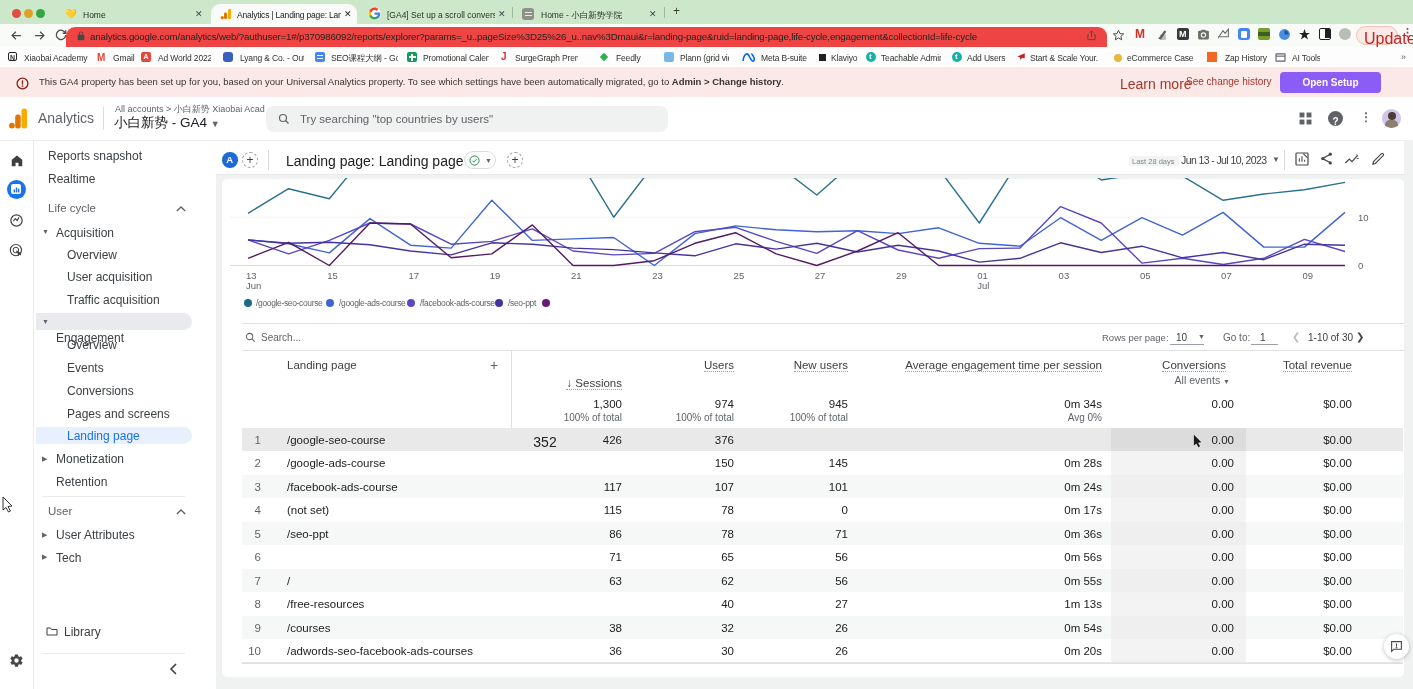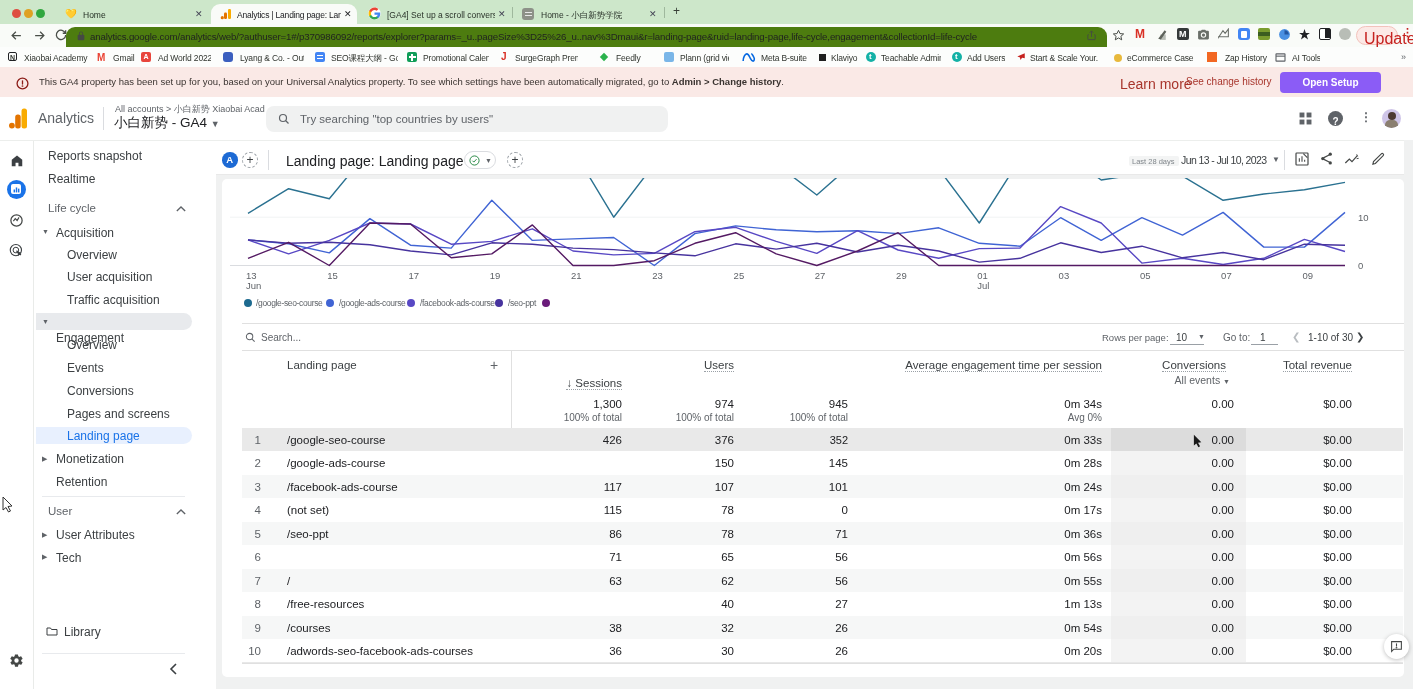--- a/index.html
+++ b/index.html
@@ -64,21 +64,21 @@
       <path d="M19 12H5M11 6l-6 6 6 6"></path>
     </svg>
   <svg class="abs" style="left:32px;top:4px" width="15" height="15" viewBox="0 0 24 24" fill="none" stroke="#4a4f49" stroke-width="2">
       <path d="M5 12h14M13 6l6 6-6 6"></path>
     </svg>
   <svg class="abs" style="left:54px;top:4px" width="14" height="14" viewBox="0 0 24 24" fill="none" stroke="#4a4f49" stroke-width="2.2">
       <path d="M19.5 9A8 8 0 1 0 20 12"></path>
       <path d="M20 4v5h-5" fill="none"></path>
     </svg>
 
-  <div class="abs" style="left:66px;top:3px;width:1041px;height:35px;border-radius:9px;background:#4d7c0f;">
+  <div class="abs" style="left:66px;top:3px;width:1041px;height:35px;border-radius:9px;background:#ef4444;">
     <svg class="abs" style="left:10px;top:4px" width="10" height="10" viewBox="0 0 24 24" fill="#454944">
         <path d="M12 1a5 5 0 0 0-5 5v3H6a2 2 0 0 0-2 2v9a2 2 0 0 0 2 2h12a2 2 0 0 0 2-2v-9a2 2 0 0 0-2-2h-1V6a5 5 0 0 0-5-5zm-3 8V6a3 3 0 1 1 6 0v3H9z"></path>
       </svg>
     <span class="abs" style="left:24px;top:3.5px;font-size:9.7px;letter-spacing:-0.15px;color:#21251f;white-space:nowrap;">analytics.google.com/analytics/web/?authuser=1#/p370986092/reports/explorer?params=_u..pageSize%3D25%26_u..nav%3Dmaui&amp;r=landing-page&amp;ruid=landing-page,life-cycle,engagement&amp;collectionId=life-cycle</span>
     <svg class="abs" style="left:1020px;top:3px" width="11" height="11" viewBox="0 0 24 24" fill="none" stroke="#454944" stroke-width="2">
         <path d="M12 3v12M8 6l4-4 4 4M6 10H5a1 1 0 0 0-1 1v9a1 1 0 0 0 1 1h14a1 1 0 0 0 1-1v-9a1 1 0 0 0-1-1h-1"></path>
       </svg>
   </div>
   <svg class="abs" style="left:1112px;top:4.5px" width="13" height="13" viewBox="0 0 24 24" fill="none" stroke="#454944" stroke-width="1.8">
       <path d="M12 2.5l2.8 6 6.7.6-5.1 4.4 1.5 6.5-5.9-3.5L6.1 20l1.5-6.5L2.5 9.1l6.7-.6z"></path>
@@ -418,20 +418,21 @@
   <span class="abs" style="left:1134px;top:7px;font-size:10px;color:#3c4043;">❯</span>
 </div>
 
 <div class="abs" id="table" style="left:222px;top:350px;width:1182px;height:313px;">
   <div class="abs" style="left:20px;top:0;width:1162px;height:1px;background:#e0e0e0;"></div>
 
   <span class="abs" style="left:65px;top:9px;font-size:11.5px;color:#3c4043;">Landing page</span>
   <span class="abs" style="left:268px;top:7px;font-size:14px;color:#5f6368;">+</span>
   <span class="abs hd" style="left:0;top:9px;width:400px;text-align:right;font-size:11.5px;color:#3c4043;margin-top:18px;"><span style="border-bottom:1px dotted #9aa0a6;">↓ Sessions</span></span>
   <span class="abs hd" style="left:0;top:9px;width:512px;text-align:right;font-size:11.5px;color:#3c4043;"><span style="border-bottom:1px dotted #9aa0a6;">Users</span></span>
+  <span class="abs hd" style="left:0;top:9px;width:626px;text-align:right;font-size:11.5px;color:#3c4043;"><span style="border-bottom:1px dotted #9aa0a6;">New users</span></span>
   <span class="abs hd" style="left:0;top:9px;width:880px;text-align:right;font-size:11.5px;color:#3c4043;"><span style="border-bottom:1px dotted #9aa0a6;">Average engagement time per session</span></span>
   <span class="abs hd" style="left:0;top:9px;width:1004px;text-align:right;font-size:11.5px;color:#3c4043;"><span style="border-bottom:1px dotted #9aa0a6;">Conversions</span></span>
   <span class="abs hd" style="left:0;top:24px;width:1008px;text-align:right;font-size:10.5px;color:#5f6368;">All events <span style="font-size:7px;">▼</span></span>
   <span class="abs hd" style="left:0;top:9px;width:1130px;text-align:right;font-size:11.5px;color:#3c4043;"><span style="border-bottom:1px dotted #9aa0a6;">Total revenue</span></span>
 
   <span class="abs" style="left:0;top:48px;width:400px;text-align:right;font-size:11.5px;color:#202124;">1,300</span>
   <span class="abs" style="left:0;top:62px;width:400px;text-align:right;font-size:10px;color:#5f6368;">100% of total</span>
   <span class="abs" style="left:0;top:48px;width:512px;text-align:right;font-size:11.5px;color:#202124;">974</span>
   <span class="abs" style="left:0;top:62px;width:512px;text-align:right;font-size:10px;color:#5f6368;">100% of total</span>
   <span class="abs" style="left:0;top:48px;width:626px;text-align:right;font-size:11.5px;color:#202124;">945</span>
@@ -443,22 +444,21 @@
 
   <div class="abs" style="left:289px;top:0;width:1px;height:313px;background:#e0e0e0;"></div>
 
   <div class="abs" id="rows" style="left:0;top:78px;width:1182px;height:235px;">
   <div class="abs" style="left:20px;top:0.00px;width:1161px;height:23.45px;background:#e9e9e9;">
     <div class="abs" style="left:869px;top:0;width:135px;height:23.45px;background:#dcdcdc;"></div>
     <span class="abs" style="left:5px;top:6px;width:14px;text-align:right;font-size:11.5px;color:#5f6368;white-space:nowrap;">1</span>
     <span class="abs" style="left:45px;top:6px;width:300px;text-align:left;font-size:11.5px;color:#202124;white-space:nowrap;">/google-seo-course</span>
     <span class="abs" style="left:0px;top:6px;width:380px;text-align:right;font-size:11.5px;color:#202124;white-space:nowrap;">426</span>
     <span class="abs" style="left:0px;top:6px;width:492px;text-align:right;font-size:11.5px;color:#202124;white-space:nowrap;">376</span>
-    <span class="abs" style="left:0px;top:6px;width:606px;text-align:right;font-size:11px;color:#202124;white-space:nowrap;">352</span>
-    <span class="abs" style="left:0px;top:6px;width:860px;text-align:right;font-size:11.5px;color:#202124;white-space:nowrap;">0m 33s</span>
+    <span class="abs" style="left:0px;top:6px;width:606px;text-align:center;font-size:14px;color:#202124;white-space:nowrap;">352</span>
     <span class="abs" style="left:0px;top:6px;width:992px;text-align:right;font-size:11.5px;color:#202124;white-space:nowrap;">0.00</span>
     <span class="abs" style="left:0px;top:6px;width:1110px;text-align:right;font-size:11.5px;color:#202124;white-space:nowrap;">$0.00</span>
     <div class="abs" style="left:0;top:23.45px;width:1161px;height:0.5px;background:#e8e8e8;"></div>
   </div>
   <div class="abs" style="left:20px;top:23.45px;width:1161px;height:23.45px;background:#fff;">
     <div class="abs" style="left:869px;top:0;width:135px;height:23.45px;background:#f3f3f3;"></div>
     <span class="abs" style="left:5px;top:6px;width:14px;text-align:right;font-size:11.5px;color:#5f6368;white-space:nowrap;">2</span>
     <span class="abs" style="left:45px;top:6px;width:300px;text-align:left;font-size:11.5px;color:#202124;white-space:nowrap;">/google-ads-course</span>
     <span class="abs" style="left:0px;top:6px;width:492px;text-align:right;font-size:11.5px;color:#202124;white-space:nowrap;">150</span>
     <span class="abs" style="left:0px;top:6px;width:606px;text-align:right;font-size:11.5px;color:#202124;white-space:nowrap;">145</span>

